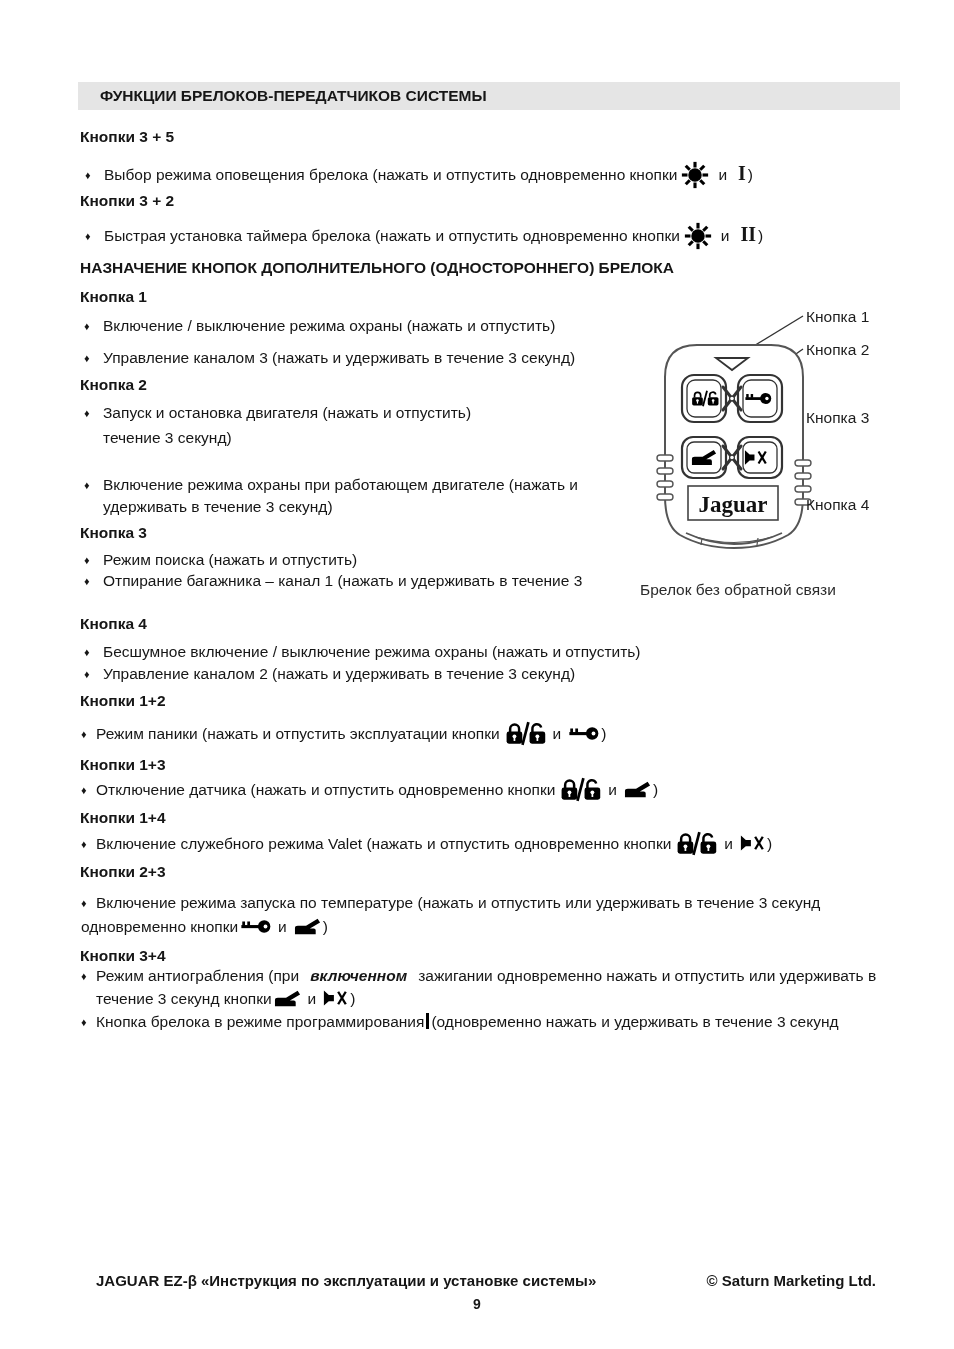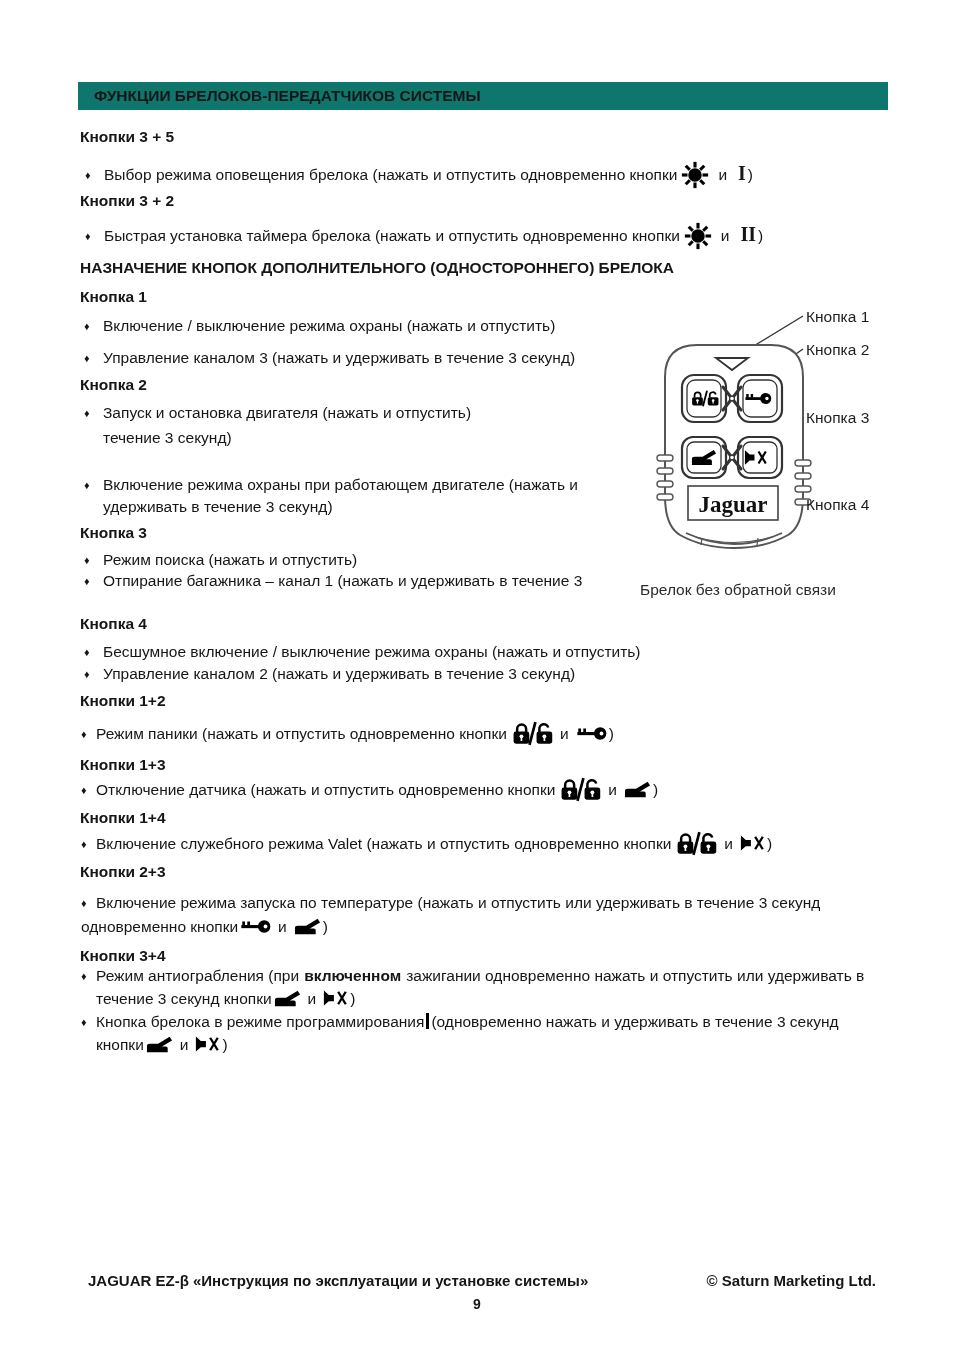--- a/index.html
+++ b/index.html
@@ -1,27 +1,27 @@
 <!DOCTYPE html>
 <html><head>
 <meta charset="utf-8">
 <style>
   html,body{margin:0;padding:0;background:#888;}
   .page{position:relative;width:954px;height:1349px;background:#ffffff;
         font-family:"Liberation Sans","DejaVu Sans",sans-serif;color:#161616;overflow:hidden;}
   .abs{position:absolute;}
   .hd{font-size:15.5px;font-weight:bold;white-space:nowrap;}
-  .bar{left:78px;top:82px;width:778px;background:#0f766e;padding:5px 16px;}
+  .bar{left:78px;top:82px;width:778px;background:#e5e5e5;padding:5px 22px;}
   .tt{font-size:15.5px;line-height:21px;white-space:nowrap;}
   .dia{display:inline-block;width:19px;font-size:11px;vertical-align:1px;}
   .dia2{display:inline-block;width:15px;font-size:11px;vertical-align:1px;}
   .l2{padding-left:19px;}
   .l2c{padding-left:15px;}
   .roman{font-family:"Liberation Serif","DejaVu Serif",serif;font-weight:bold;font-size:20px;margin:0 2px 0 6px;}
-  .bi{font-weight:bold;margin:0 5px;}
+  .bi{font-weight:bold;font-style:italic;margin:0 11px;}
   .andw{margin:0 5px;}
   .cursor{display:inline-block;width:3px;height:16px;background:#000;vertical-align:-2px;margin:0 2px;}
   .ic{vertical-align:middle;}
   .ic-sun{width:30px;height:30px;margin:0 3px;vertical-align:-10px;}
   .ic-lock{width:44px;height:25px;vertical-align:-7px;margin:0 2px;}
   .ic-key{width:31px;height:15px;vertical-align:-2px;margin:0 2px;}
   .ic-trunk{width:27px;height:21px;vertical-align:-5px;margin:0 2px;}
   .ic-mute{width:25px;height:20px;vertical-align:-4px;margin:0 2px;}
   .figure{left:640px;top:300px;width:314px;height:310px;}
   .fig-label{position:absolute;left:166px;font-size:15.5px;white-space:nowrap;color:#1d1d1d;}
@@ -129,21 +129,21 @@
   <div class="abs hd" style="left:80px;top:615px">Кнопка 4</div>
   <div class="abs tt" style="left:84px;top:641px">
     <span class="dia">♦</span><span>Бесшумное включение / выключение режима охраны (нажать и отпустить)</span>
   </div>
   <div class="abs tt" style="left:84px;top:663px">
     <span class="dia">♦</span><span>Управление каналом 2 (нажать и удерживать в течение 3 секунд)</span>
   </div>
 
   <div class="abs hd" style="left:80px;top:692px">Кнопки 1+2</div>
   <div class="abs tt" style="left:81px;top:721px">
-    <span class="dia2">♦</span><span>Режим паники (нажать и отпустить одновременно кнопки</span><svg class="ic ic-lock">
+    <span class="dia2">♦</span><span>Режим паники (нажать и отпустить эксплуатации кнопки</span><svg class="ic ic-lock">
         <use href="#sym-lockpair"></use>
       </svg><span class="andw">и</span><svg class="ic ic-key">
         <use href="#sym-key"></use>
       </svg><span>)</span>
   </div>
 
   <div class="abs hd" style="left:80px;top:756px">Кнопки 1+3</div>
   <div class="abs tt" style="left:81px;top:777px">
     <span class="dia2">♦</span><span>Отключение датчика (нажать и отпустить одновременно кнопки</span><svg class="ic ic-lock">
         <use href="#sym-lockpair"></use>
@@ -175,25 +175,20 @@
   <div class="abs tt" style="left:81px;top:965px">
     <div><span class="dia2">♦</span><span>Режим антиограбления (при</span><span class="bi">включенном</span><span>зажигании одновременно нажать и отпустить или удерживать в</span></div>
     <div class="l2c" style="margin-top:1px"><span>течение 3 секунд кнопки</span><svg class="ic ic-trunk">
           <use href="#sym-trunk"></use>
         </svg><span class="andw">и</span><svg class="ic ic-mute">
           <use href="#sym-mute"></use>
         </svg><span>)</span></div>
   </div>
   <div class="abs tt" style="left:81px;top:1011px">
     <div><span class="dia2">♦</span><span>Кнопка брелока в режиме программирования</span><span class="cursor"></span><span>(одновременно нажать и удерживать в течение 3 секунд</span></div>
-    <div class="l2c" style="margin-top:1px"><span>кнопки</span><svg class="ic ic-trunk">
-          <use href="#sym-trunk"></use>
-        </svg><span class="andw">и</span><svg class="ic ic-mute">
-          <use href="#sym-mute"></use>
-        </svg><span>)</span></div>
   </div>
 
   <div class="abs figure">
     <svg width="314" height="310" viewBox="0 0 314 310">
 
       <g stroke="#333" stroke-width="1.4">
         <line x1="163" y1="16" x2="58" y2="80"></line>
         <line x1="163" y1="49" x2="123" y2="77"></line>
         <line x1="163" y1="117" x2="89" y2="141"></line>
         <line x1="163" y1="204" x2="126" y2="179"></line>
@@ -254,17 +249,17 @@
       <rect x="48" y="186" width="90" height="34" fill="#fff" stroke="#444" stroke-width="1.6"></rect>
       <text x="93" y="212" text-anchor="middle" font-family="Liberation Serif, DejaVu Serif, serif" font-size="23" font-weight="bold" fill="#111">Jaguar</text>
     </svg>
     <div class="fig-label" style="top:8px">Кнопка 1</div>
     <div class="fig-label" style="top:41px">Кнопка 2</div>
     <div class="fig-label" style="top:109px">Кнопка 3</div>
     <div class="fig-label" style="top:196px">Кнопка 4</div>
     <div class="caption">Брелок без обратной связи</div>
   </div>
 
-  <div class="abs footer" style="left:88px;top:1272px">JAGUAR EZ-β «Инструкция по эксплуатации и установке системы»</div>
+  <div class="abs footer" style="left:96px;top:1272px">JAGUAR EZ-β «Инструкция по эксплуатации и установке системы»</div>
   <div class="abs footer" style="right:78px;top:1272px">© Saturn Marketing Ltd.</div>
   <div class="abs pnum" style="left:0;top:1296px;width:954px">9</div>
 
 </div>
 
 </body></html>

